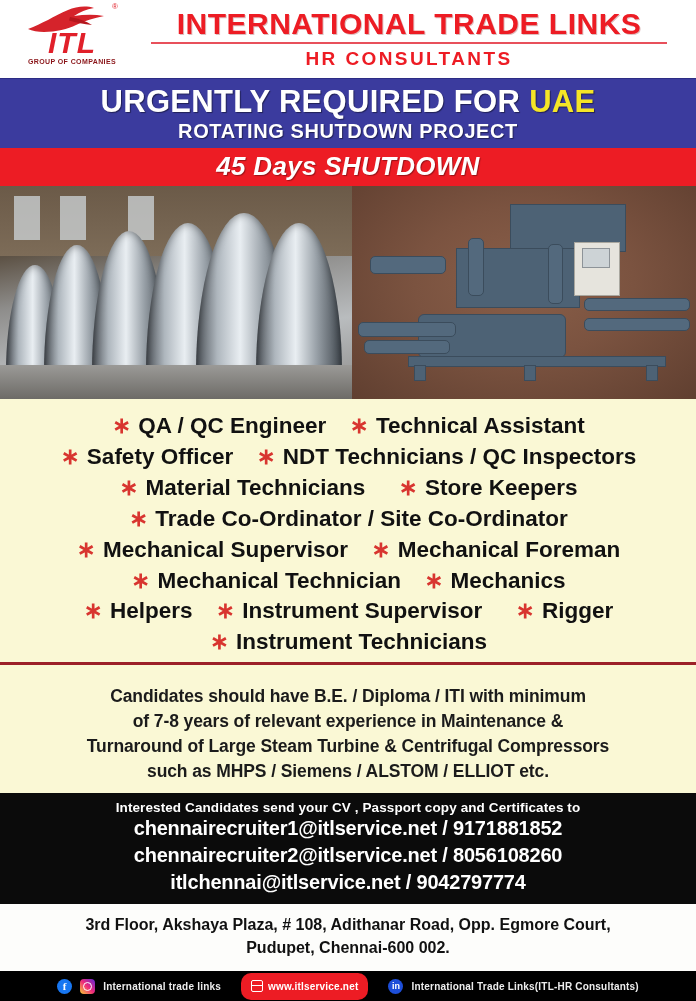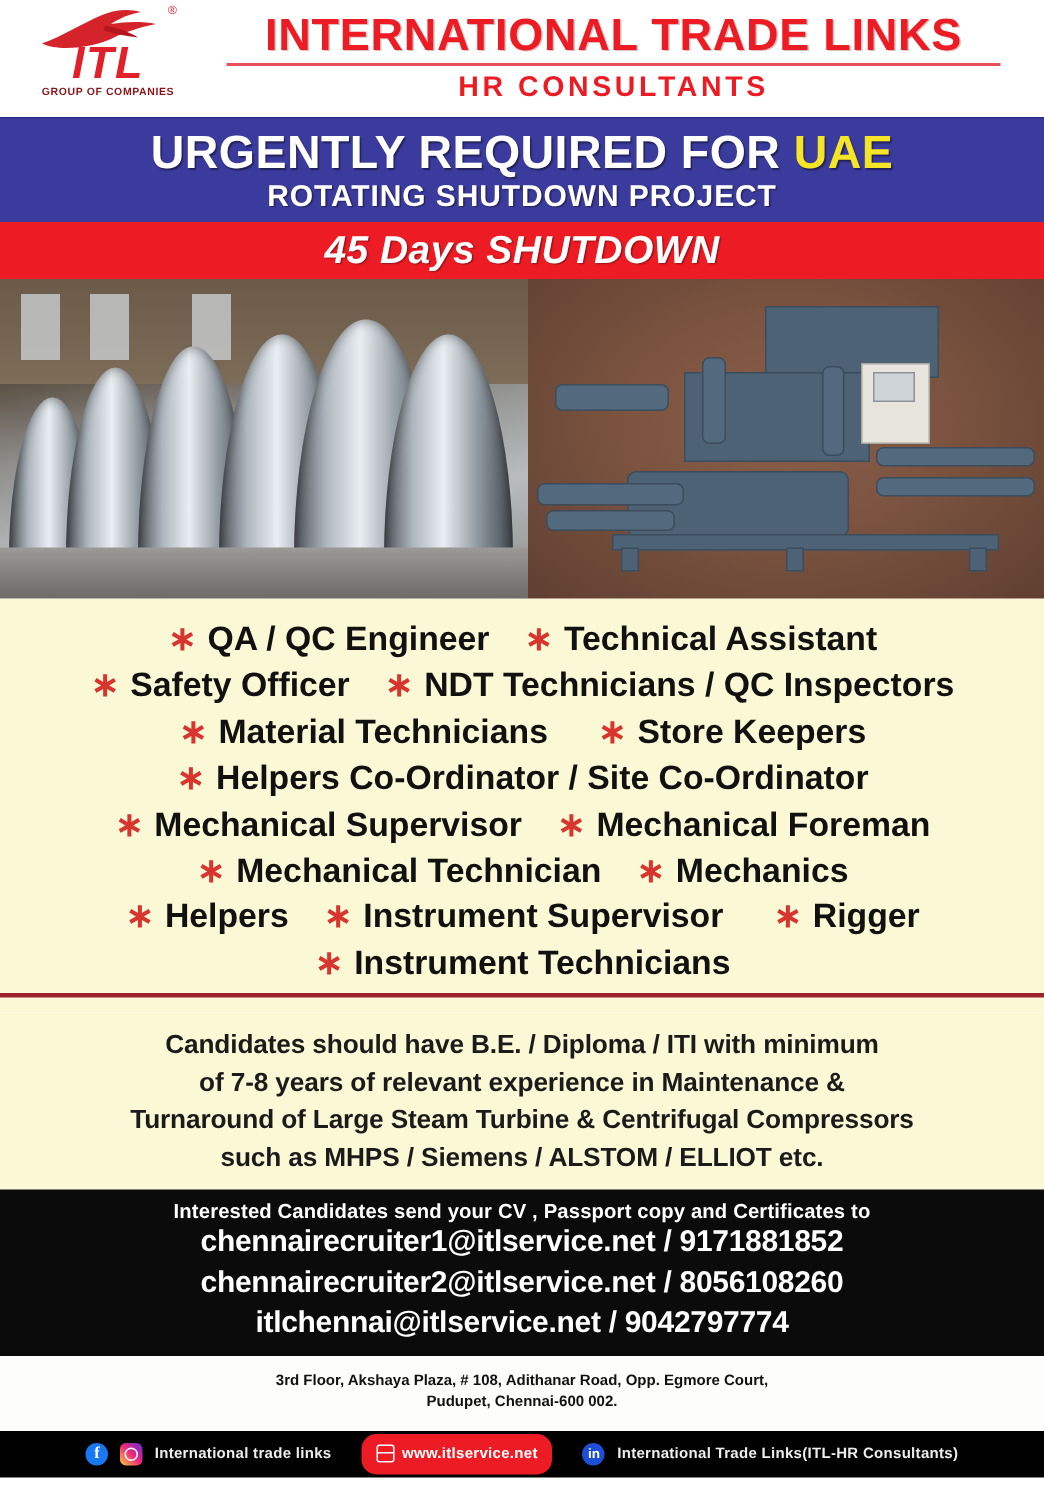--- a/index.html
+++ b/index.html
@@ -271,21 +271,21 @@
     letter-spacing: -0.2px;
   }
 
   
   .address {
     background: #FDFDFB;
     text-align: center;
     padding: 10px 10px 11px 10px;
   }
   .address-line {
-    font-size: 10px;
+    font-size: 16px;
     font-weight: bold;
     color: #111111;
     line-height: 1.42;
   }
 
   
   .footer {
     background: #000000;
     height: 31px;
     display: flex;
@@ -444,21 +444,21 @@
     </div>
     <div class="job-line">
       <span class="star">∗</span>
       <span>Material Technicians</span>
       <span class="gap"></span><span class="gap"></span>
       <span class="star">∗</span>
       <span>Store Keepers</span>
     </div>
     <div class="job-line">
       <span class="star">∗</span>
-      <span>Helpers Co-Ordinator / Site Co-Ordinator</span>
+      <span>Trade Co-Ordinator / Site Co-Ordinator</span>
     </div>
     <div class="job-line">
       <span class="star">∗</span>
       <span>Mechanical Supervisor</span>
       <span class="gap"></span>
       <span class="star">∗</span>
       <span>Mechanical Foreman</span>
     </div>
     <div class="job-line">
       <span class="star">∗</span>

